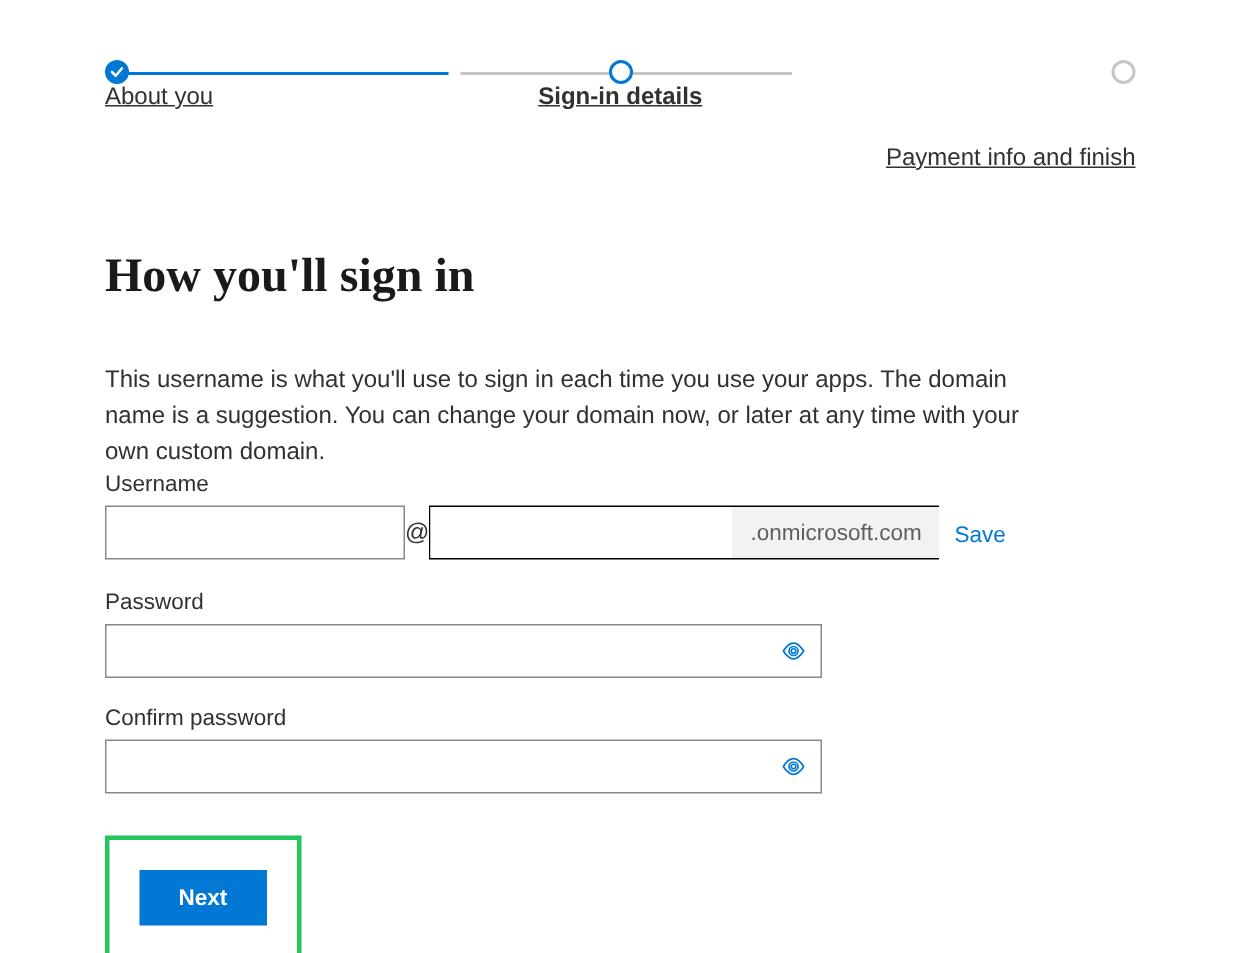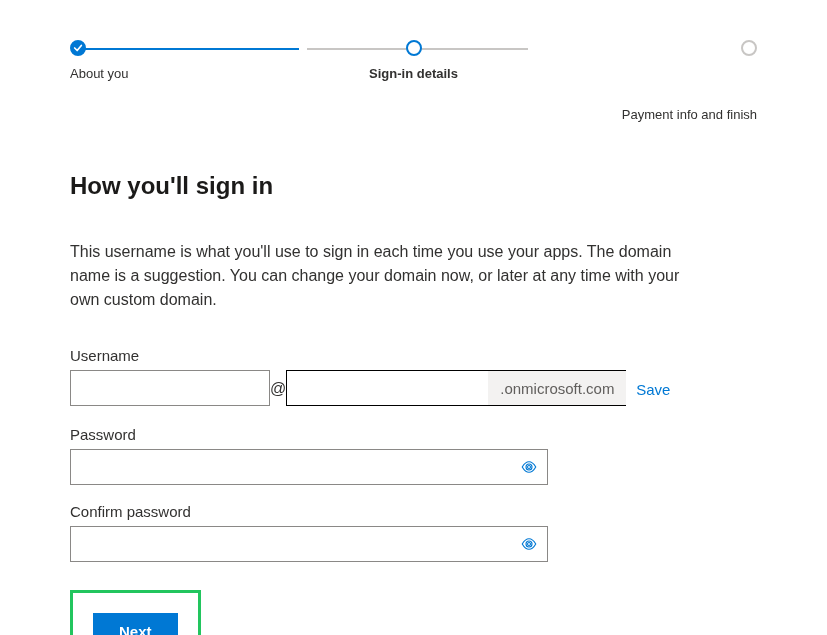--- a/index.html
+++ b/index.html
@@ -44,25 +44,25 @@
     .step-circle.current {
       border-color: #0078d4;
       background: #fff;
       border-width: 2px;
     }
     .step-circle.completed svg {
       width: 10px;
       height: 10px;
     }
     .step-label {
-      margin-top: 10px;
-      font-size: 13px;
+      font-size: 16px;
       color: #323130;
       text-align: center;
       white-space: nowrap;
+      text-decoration: underline;
     }
     .step-label.current {
       font-weight: 600;
     }
     .step-line {
       position: absolute;
       top: 8px;
       left: 50%;
       width: 100%;
       height: 2px;
@@ -74,30 +74,30 @@
     }
     .step:first-child .step-label { text-align: left; }
     .step:last-child .step-label { text-align: right; }
     .step:first-child { align-items: flex-start; }
     .step:last-child { align-items: flex-end; gap: 41px; }
     .step:first-child .step-line { left: 8px; width: calc(100% - 8px); }
     .step:nth-child(2) .step-line { left: 8px; width: calc(100% - 8px); }
     .step:last-child .step-line { display: none; }
 
     h1.page-title {
-      font-size: 24px;
+      font-size: 32px;
       font-weight: 700;
       margin-bottom: 40px;
       color: #1b1a19;
+      font-family: Liberation Serif, serif;
     }
     .description {
       font-size: 16px;
       line-height: 1.5;
       color: #323130;
-      margin-bottom: 35px;
       max-width: 640px;
     }
     .form-row {
       display: flex;
       align-items: flex-end;
       gap: 0;
       margin-bottom: 20px;
     }
     .field-group {
       display: flex;

